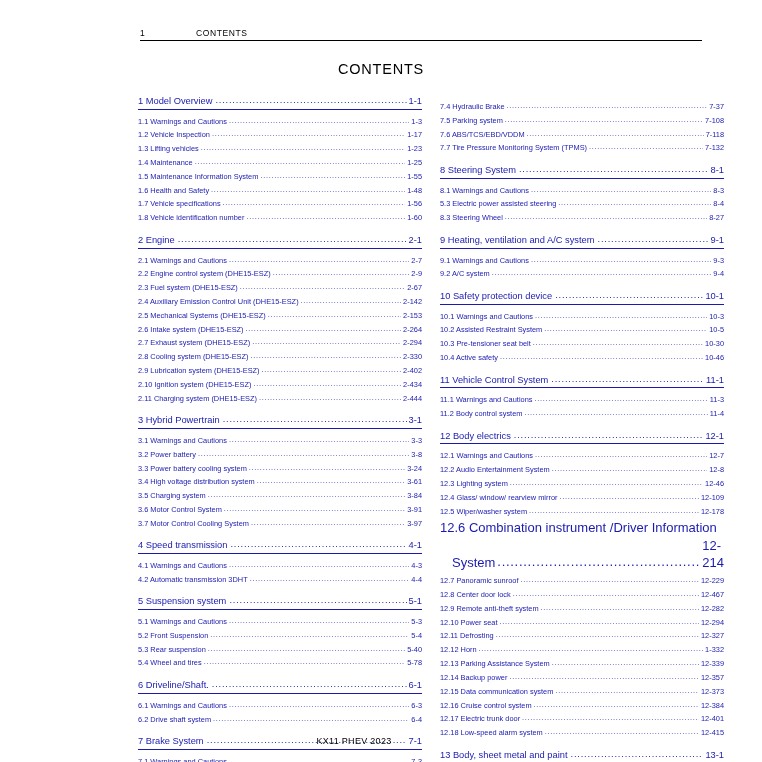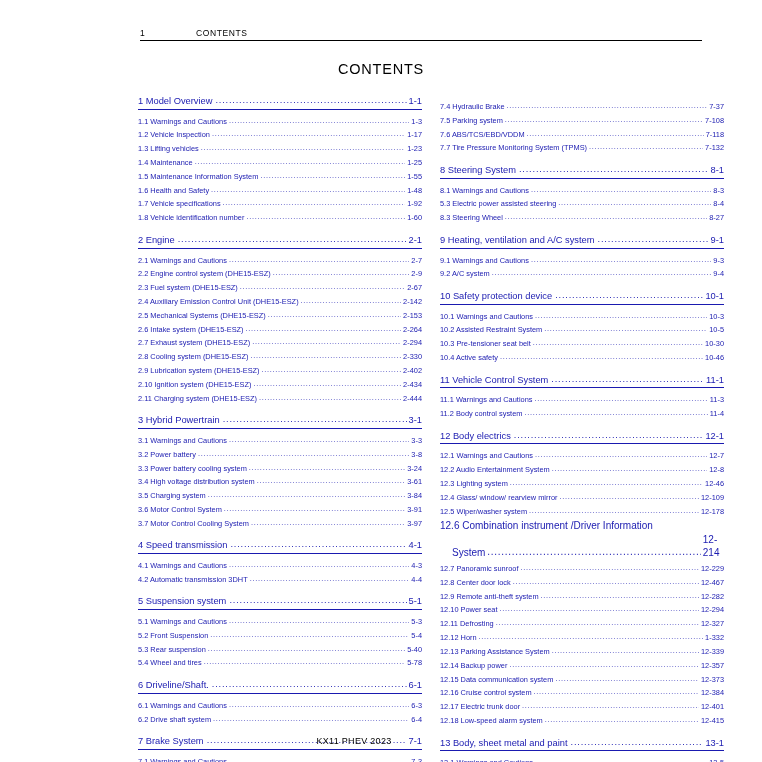--- a/index.html
+++ b/index.html
@@ -105,21 +105,21 @@
     flex: 1 1 auto;
     overflow: hidden;
     white-space: nowrap;
     margin: 0 2px 1px 2px;
     font-size: 7.4px;
     letter-spacing: .7px;
   }
   .sec .pg { white-space: nowrap; }
   
   .sec-wrap {
-    font-size: 10px;
+    font-size: 13px;
     color: #1a1ab0;
     margin-top: 3.2px;
     line-height: 1.35;
   }
   .sec-wrap .l1 { display: block; }
   .sec-wrap .l2 {
     display: flex;
     align-items: flex-end;
     padding-left: 12px;
   }
@@ -189,21 +189,21 @@
           <span class="pg">1-55</span>
         </div>
         <div class="sec">
           <span class="txt">1.6 Health and Safety</span>
           <span class="dots">....................................................................................................</span>
           <span class="pg">1-48</span>
         </div>
         <div class="sec">
           <span class="txt">1.7 Vehicle specifications</span>
           <span class="dots">....................................................................................................</span>
-          <span class="pg">1-92</span>
+          <span class="pg">1-56</span>
         </div>
         <div class="sec">
           <span class="txt">1.8 Vehicle identification number</span>
           <span class="dots">....................................................................................................</span>
           <span class="pg">1-60</span>
         </div>
         <div class="chap">
           <span class="txt">2 Engine</span>
           <span class="dots">................................................................................</span>
           <span class="pg">2-1</span>

